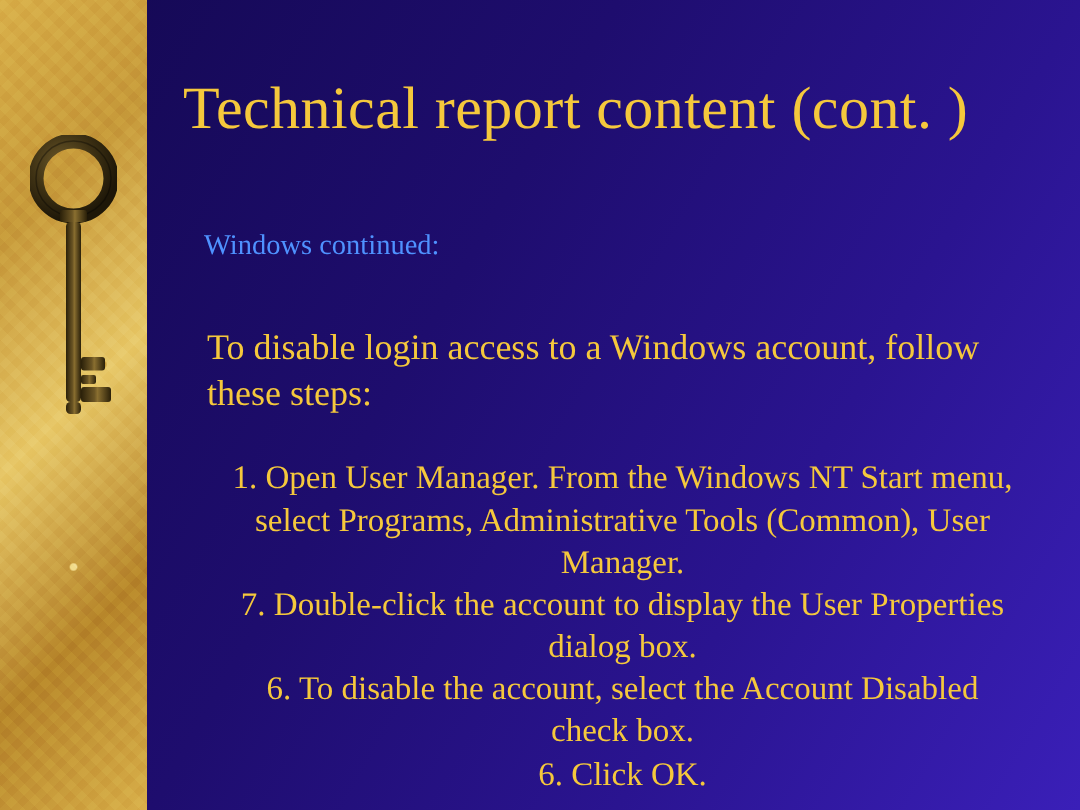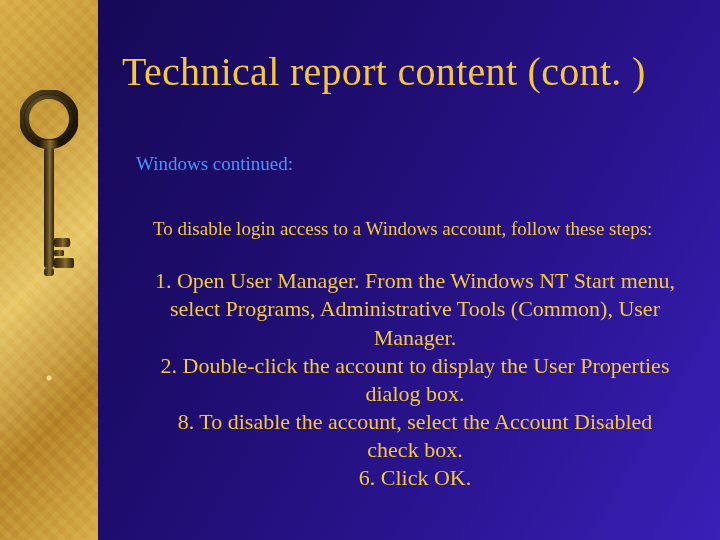--- a/index.html
+++ b/index.html
@@ -56,23 +56,23 @@
     margin-bottom: 58px;
     letter-spacing: .3px;
   }
   .subheading {
     font-size: 19px;
     color: #4f92ff;
     margin-bottom: 42px;
     margin-left: 14px;
   }
   .body-text {
-    font-size: 19px;
+    font-size: 24px;
     color: #f5c83c;
-    margin-left: 31px;
+    margin-left: 16px;
     margin-bottom: 26px;
     line-height: 1.28;
     font-family: Liberation Serif, serif;
   }
   .steps {
     font-size: 22px;
     color: #f5c83c;
     margin-left: 28px;
     line-height: 1.28;
     text-align: center;
@@ -112,18 +112,18 @@
       <rect x="24" y="178" width="10" height="8" fill="url(#shaft)" rx="3"></rect>
     </svg>
   </div>
 
   <div class="content">
     <h1 class="title">Technical report content (cont. )</h1>
     <p class="subheading">Windows continued:</p>
     <p class="body-text">To disable login access to a Windows account, follow these steps:</p>
     <div class="steps">
       <div>1. Open User Manager. From the Windows NT Start menu, select Programs, Administrative Tools (Common), User Manager.</div>
-      <div>2. Double-click the account to display the User Properties dialog box.</div>
-      <div>8. To disable the account, select the Account Disabled check box.</div>
+      <div>7. Double-click the account to display the User Properties dialog box.</div>
+      <div>6. To disable the account, select the Account Disabled check box.</div>
       <div>6. Click OK.</div>
     </div>
   </div>
 </div>
 
 </body></html>

